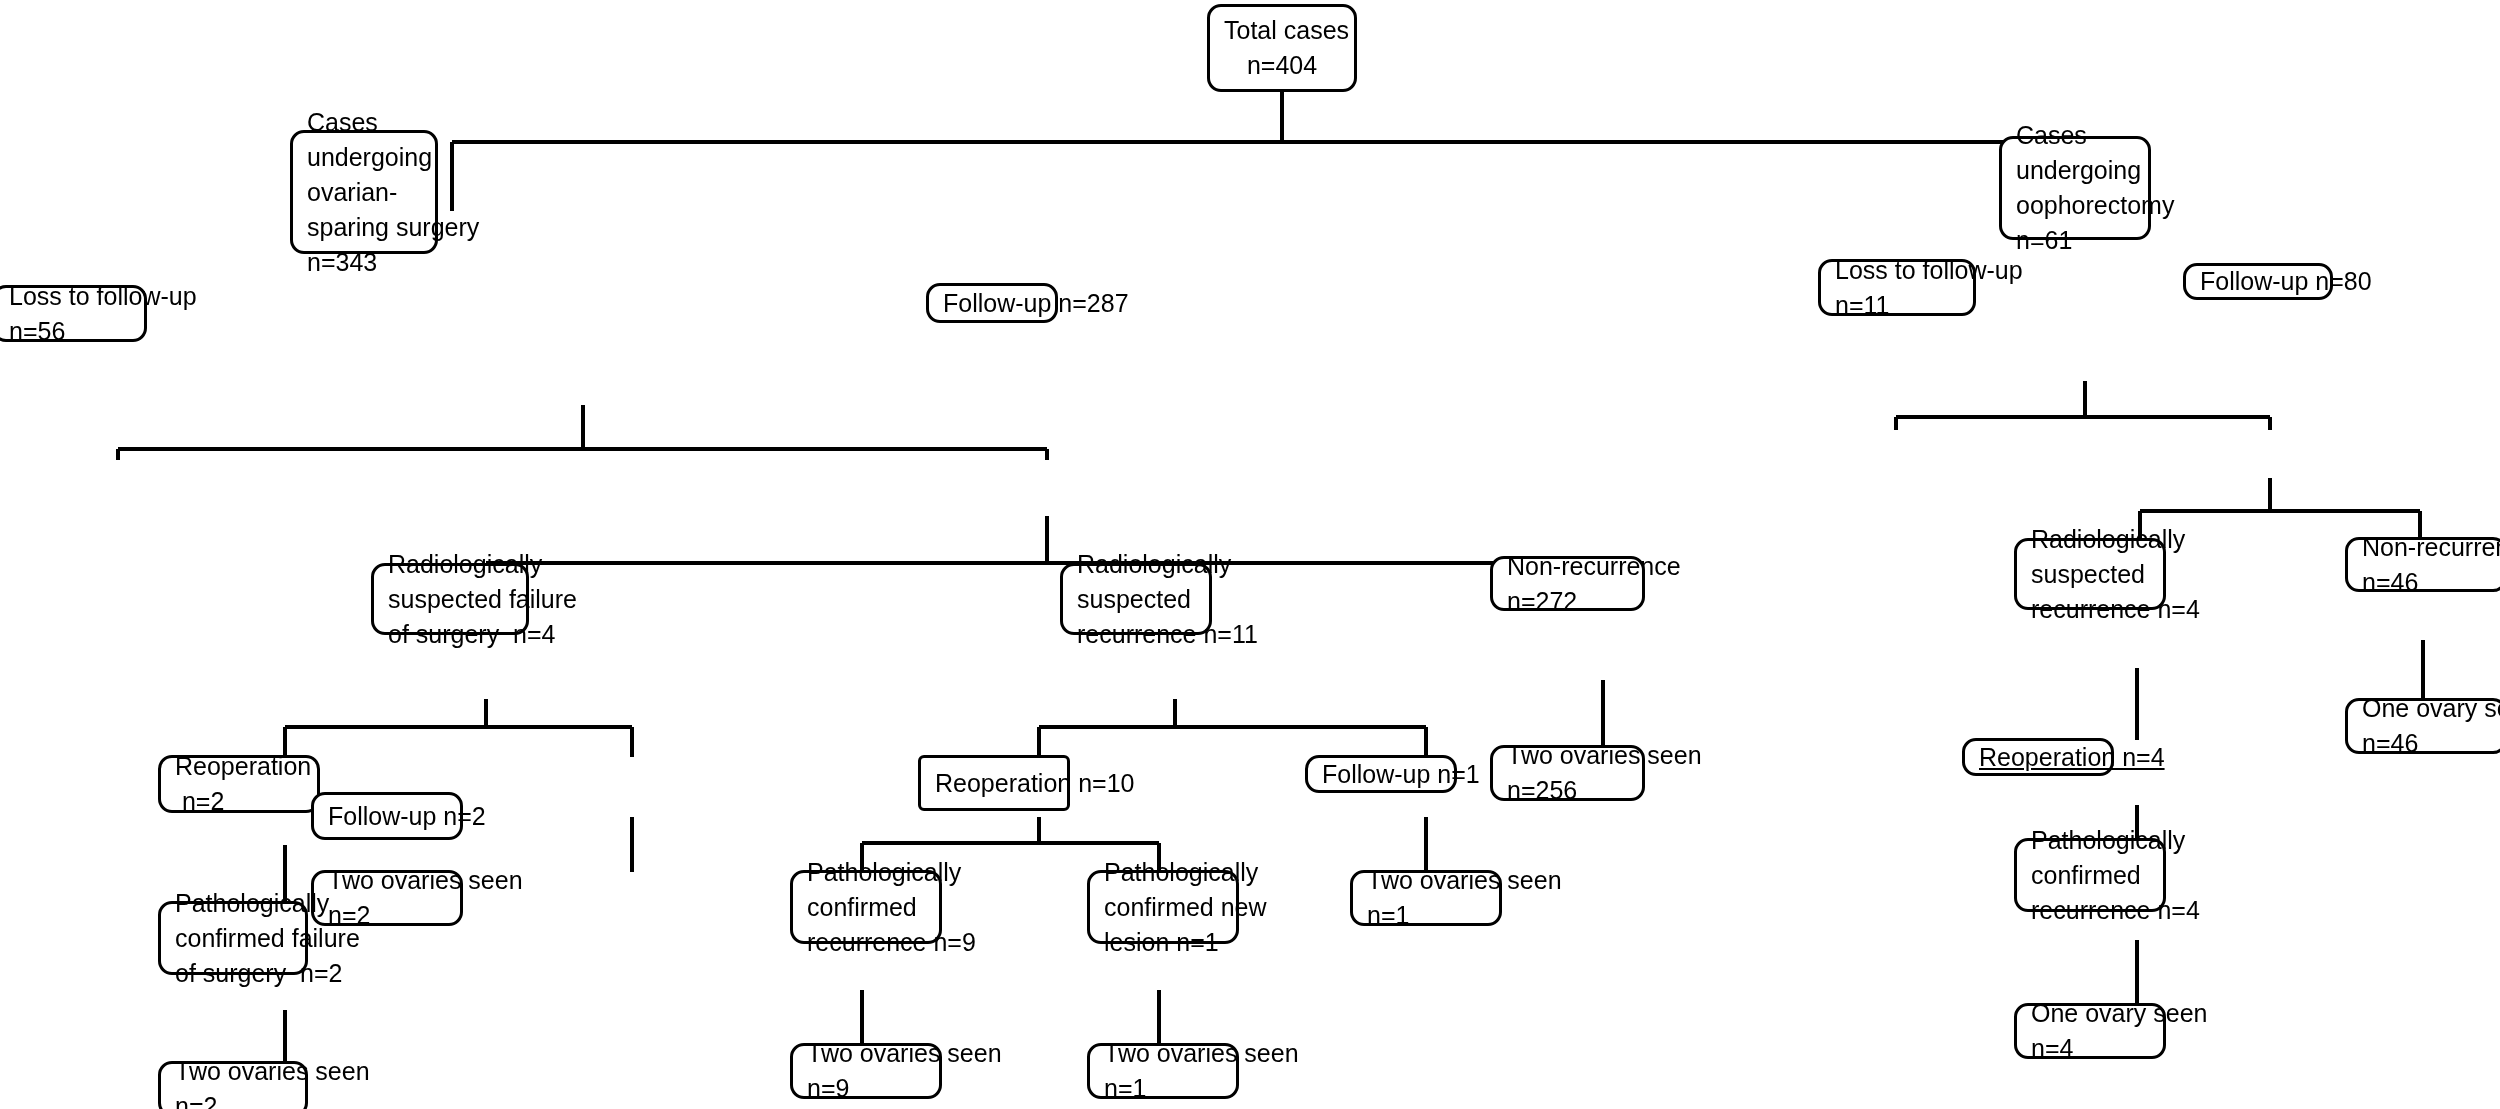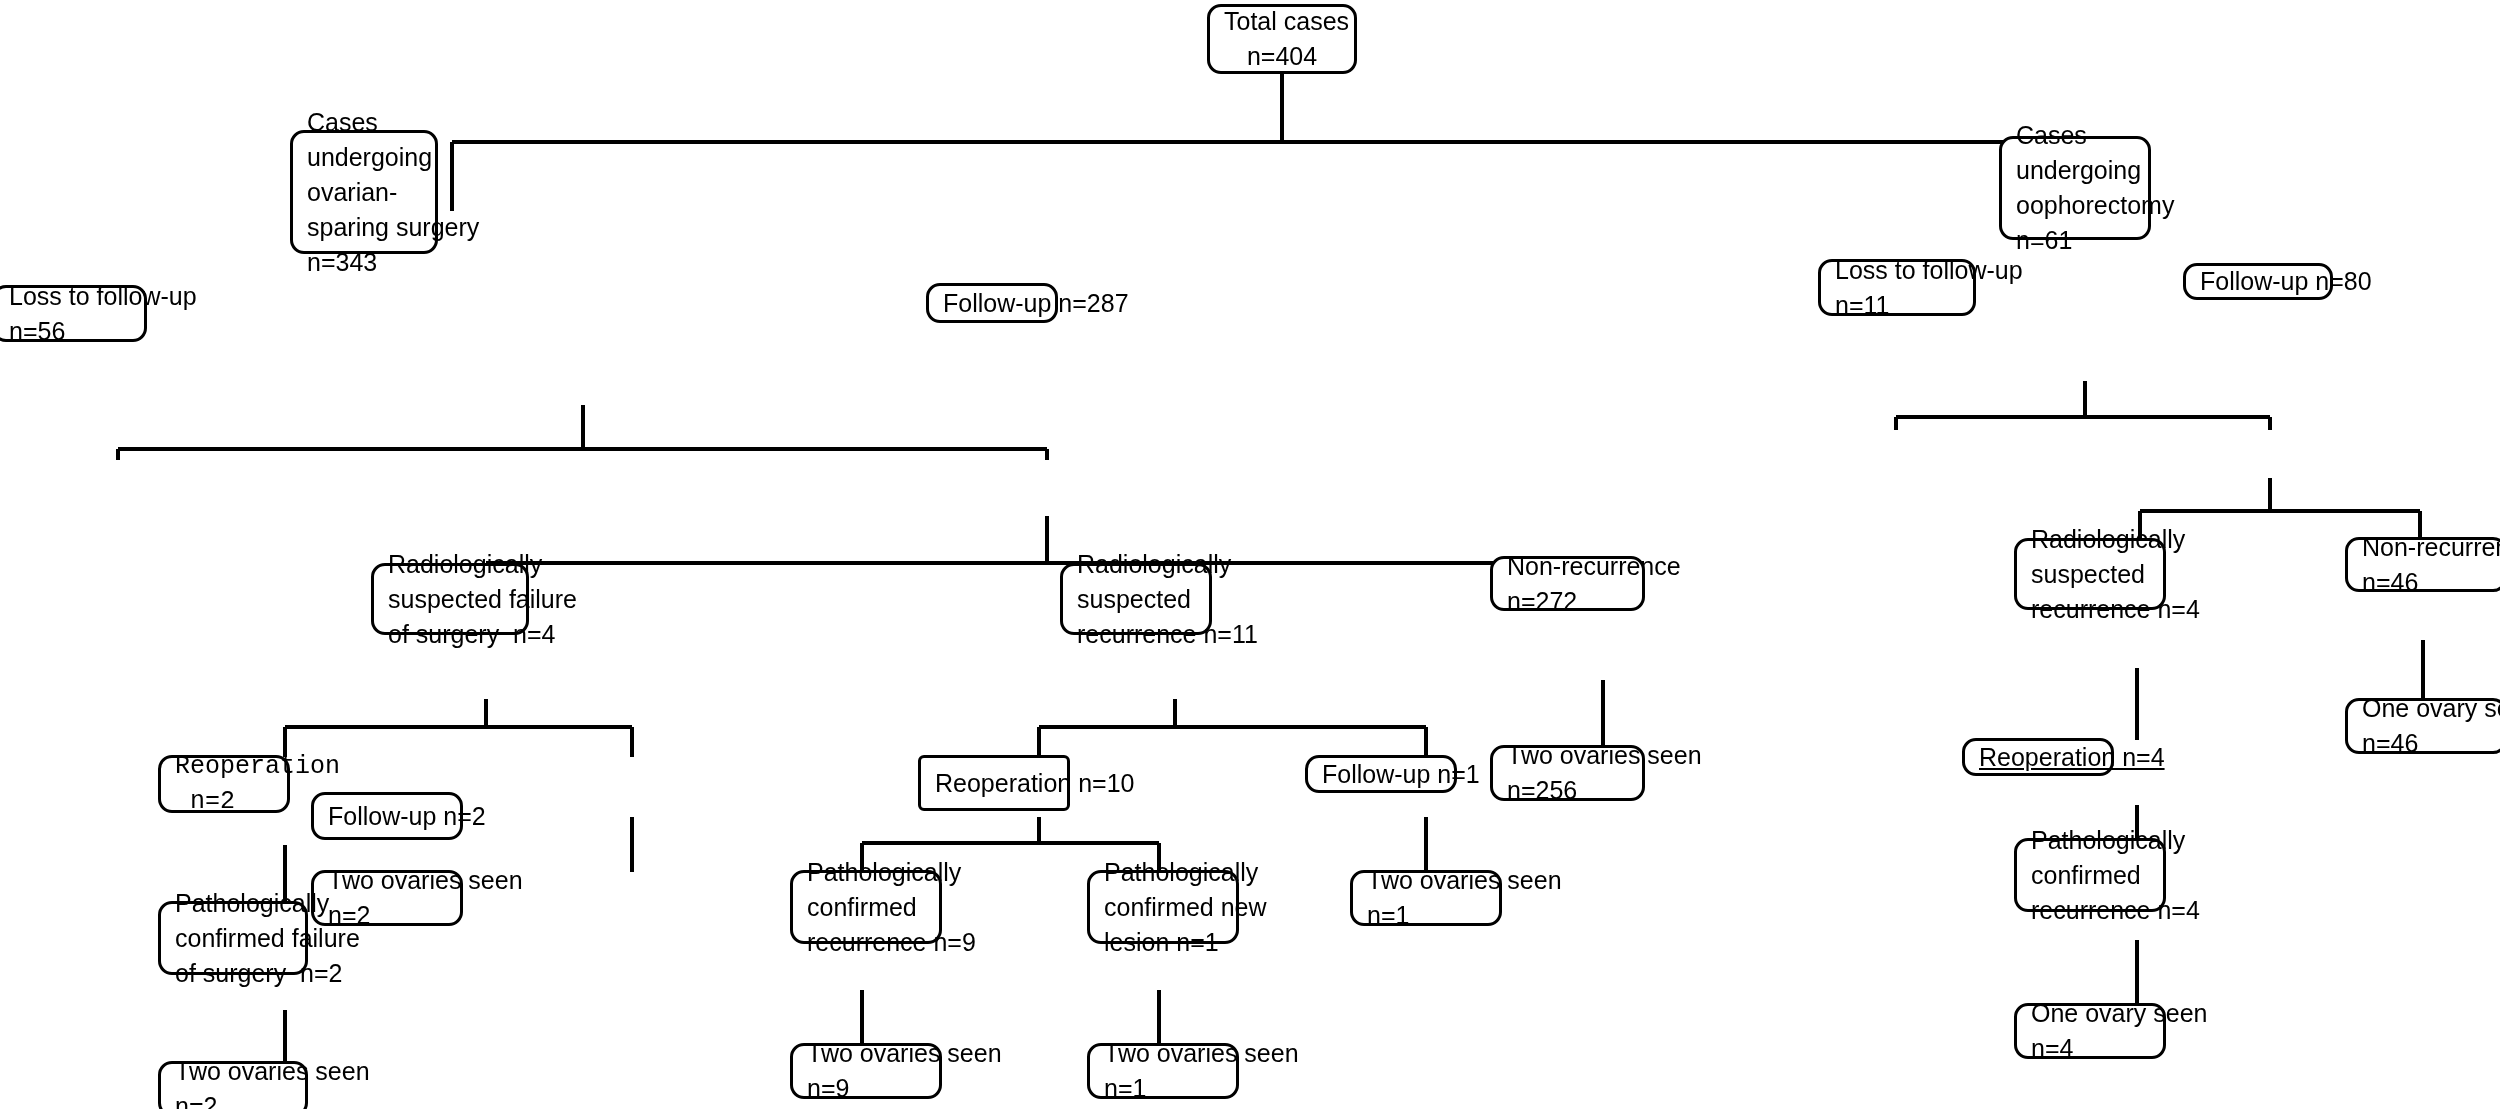--- a/index.html
+++ b/index.html
@@ -93,21 +93,21 @@
       <path d="M1159,990 L1159,1045"></path>
 
       <path d="M285,1010 L285,1063"></path>
 
       <path d="M2137,940 L2137,1005"></path>
 
     </g>
   </svg>
 
   <div id="node-layer">
-      <div class="node center" style="left: 1207px; top: 4px; width: 150px; height: 70px;">
+      <div class="node center" style="left: 1207px; top: 4px; width: 150px; height: 88px;">
         <span class="line">Total cases</span>
         <span class="line">n=404</span>
       </div>
       <div class="node" style="left: 290px; top: 130px; width: 148px; height: 124px;">
         <span class="line">Cases</span>
         <span class="line">undergoing</span>
         <span class="line">ovarian-</span>
         <span class="line">sparing surgery</span>
         <span class="line">n=343</span>
       </div>
@@ -151,21 +151,21 @@
         <span class="line">recurrence n=4</span>
       </div>
       <div class="node" style="left: 2345px; top: 537px; width: 162px; height: 55px;">
         <span class="line">Non-recurrence</span>
         <span class="line">n=46</span>
       </div>
       <div class="node" style="left: 1490px; top: 745px; width: 155px; height: 56px;">
         <span class="line">Two ovaries seen</span>
         <span class="line">n=256</span>
       </div>
-      <div class="node" style="left: 158px; top: 755px; width: 132px; height: 58px; font-family: Liberation Mono, monospace;">
+      <div class="node" style="left: 158px; top: 755px; width: 162px; height: 58px;">
         <span class="line">Reoperation</span>
         <span class="line"> n=2</span>
       </div>
       <div class="node" style="left: 311px; top: 755px; width: 152px; height: 48px; margin-top: 37px;">
         <span class="line">Follow-up n=2</span>
       </div>
       <div class="node" style="left: 918px; top: 755px; width: 152px; height: 56px; border-radius: 6px;">
         <span class="line">Reoperation n=10</span>
       </div>
       <div class="node" style="left: 1305px; top: 755px; width: 152px; height: 38px;">

